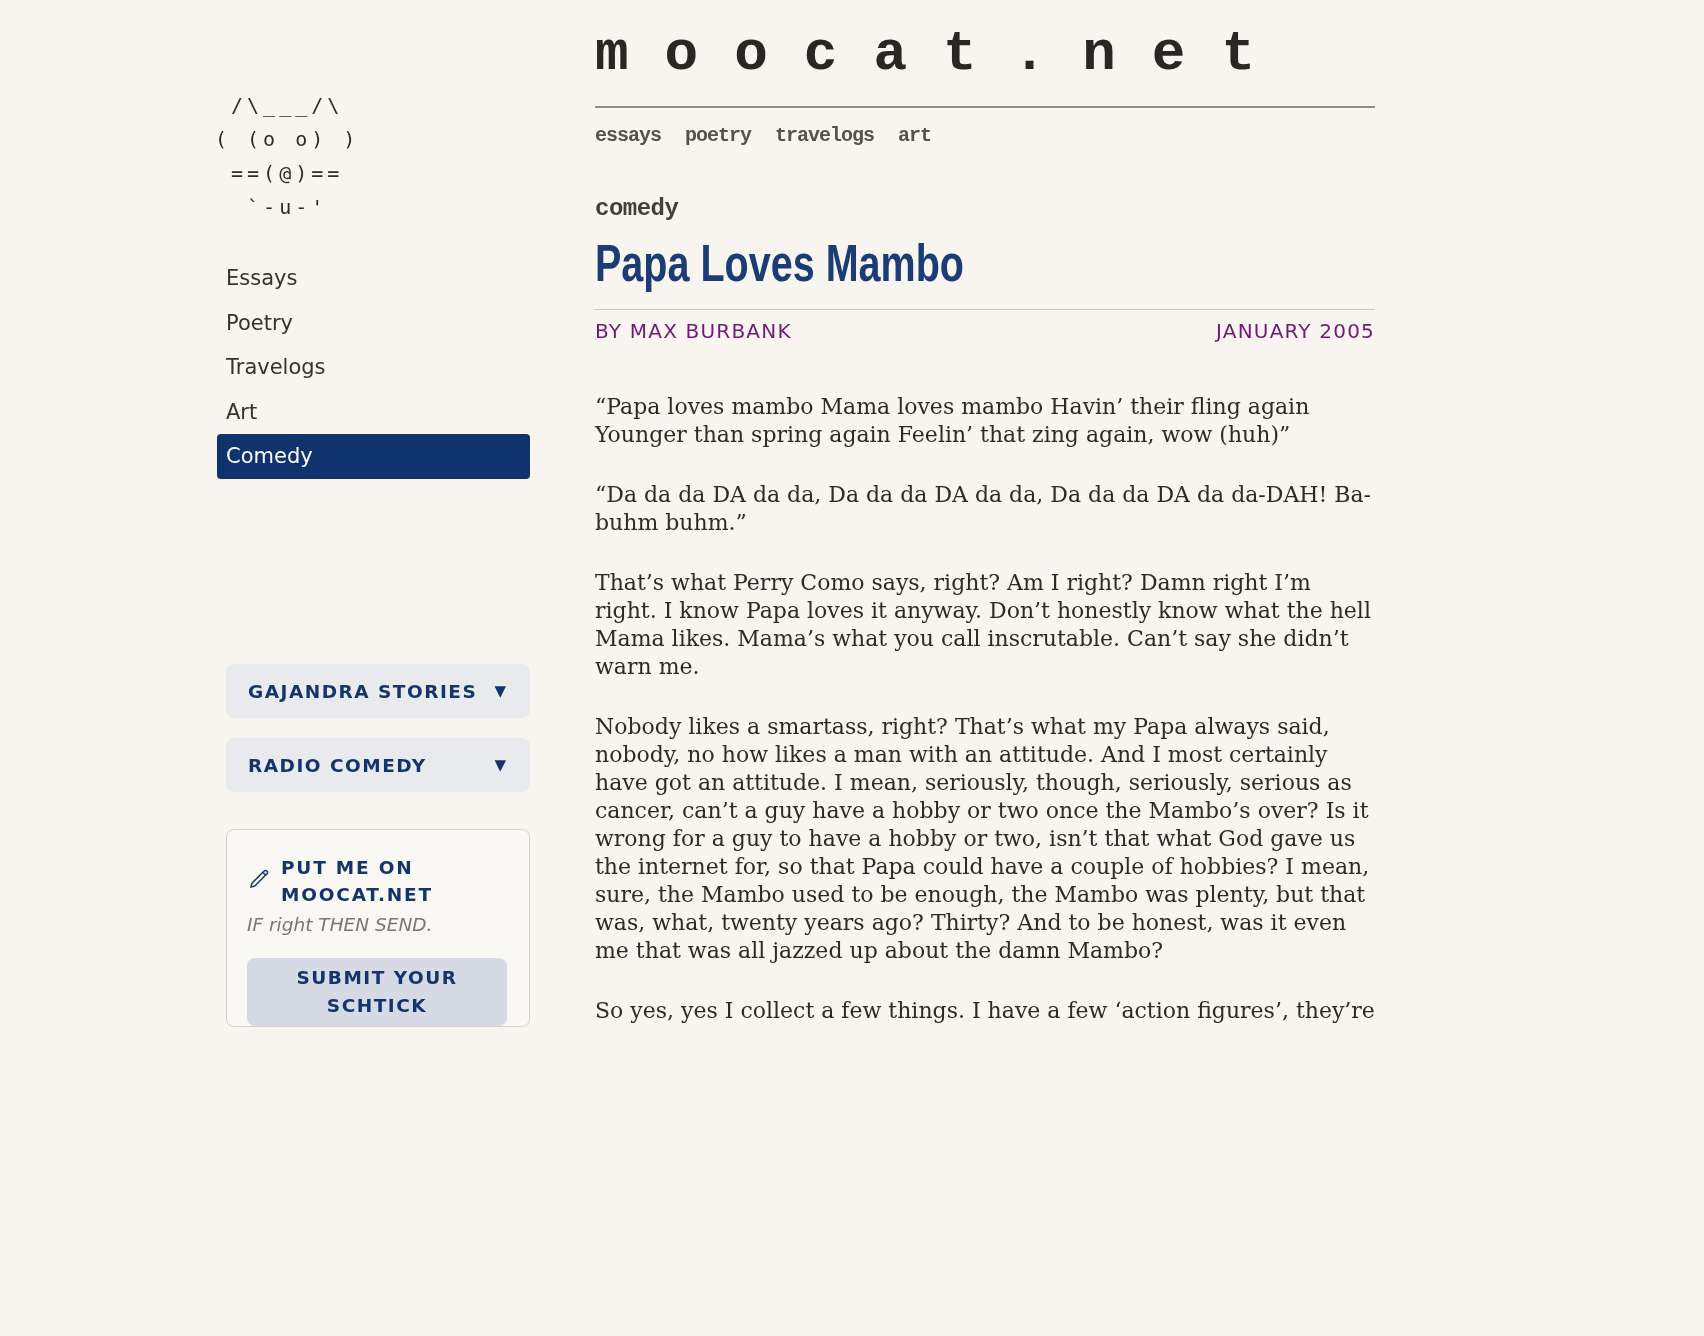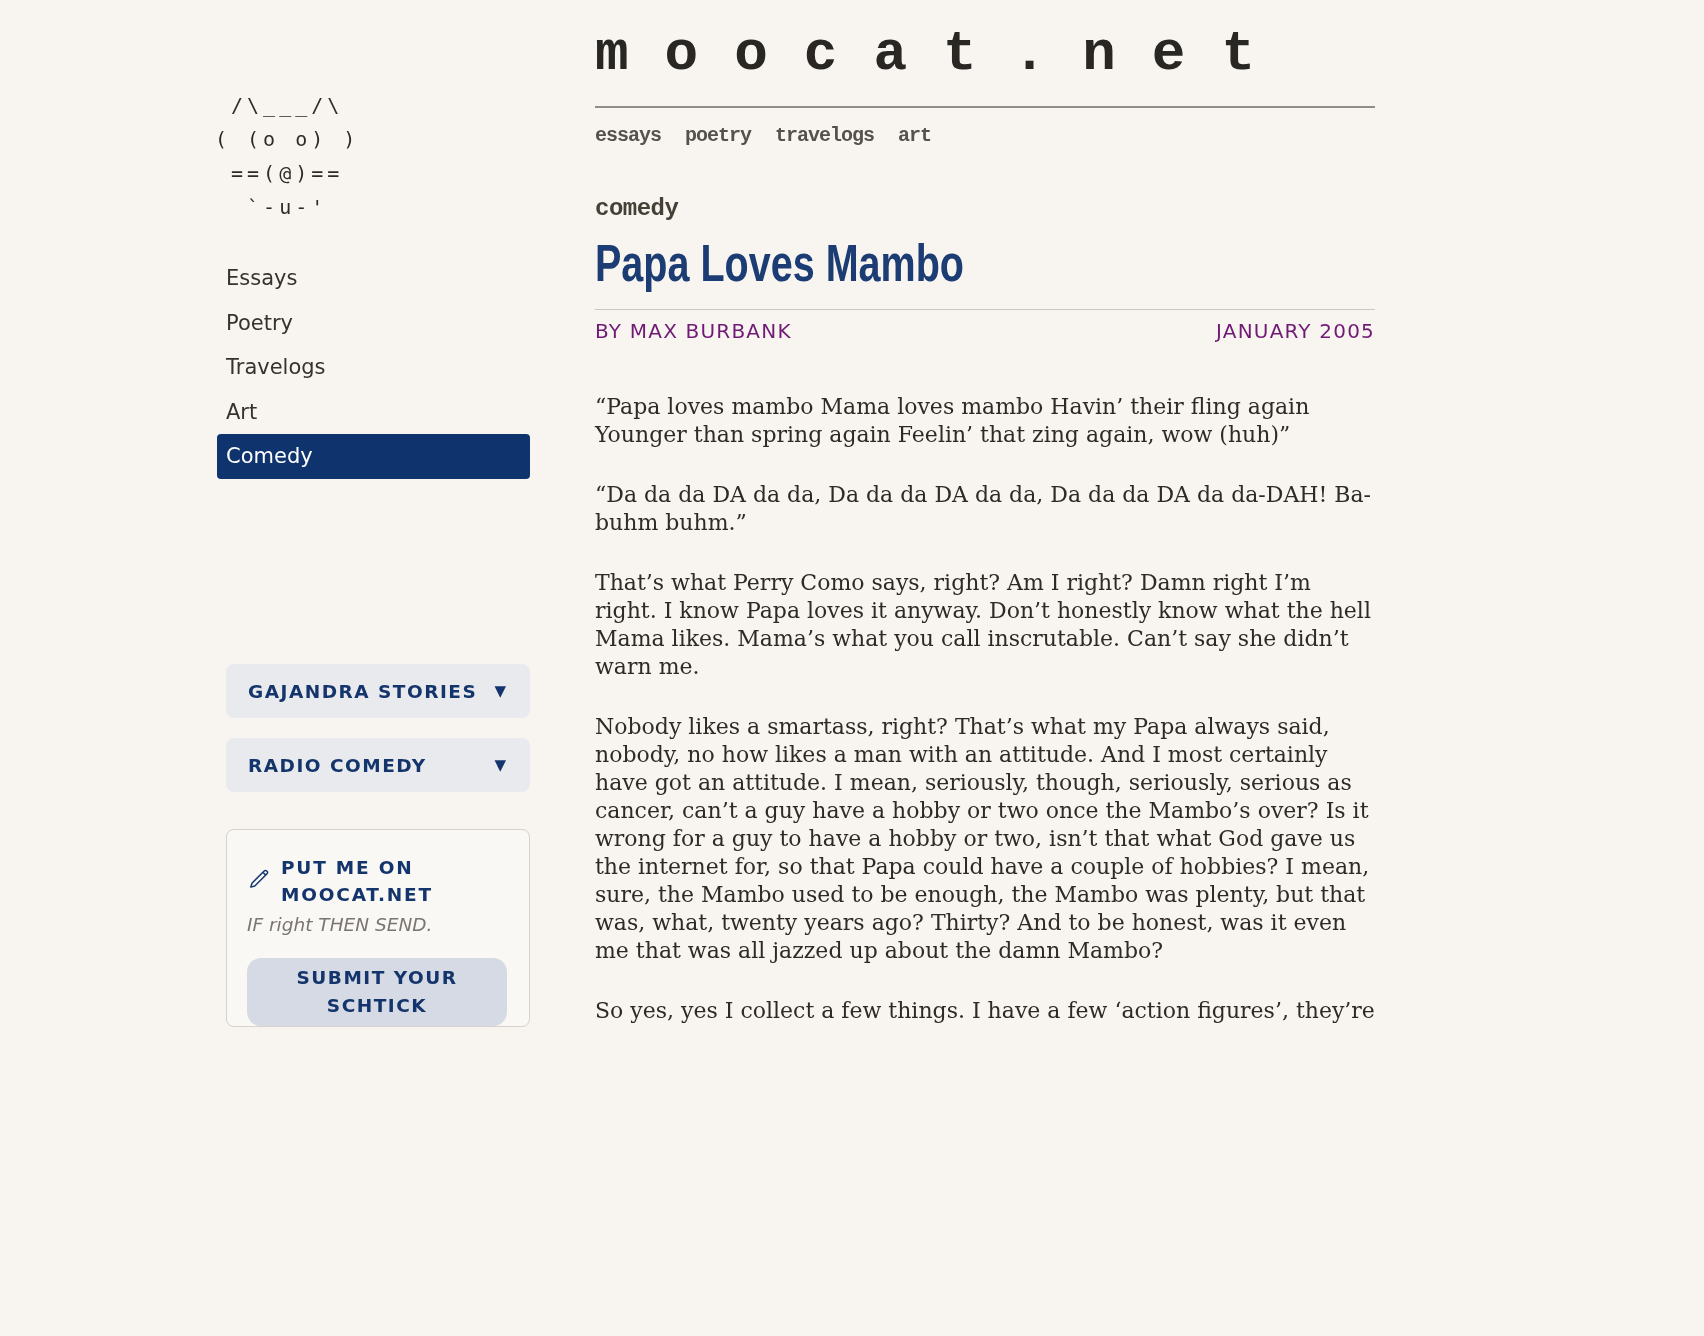--- a/index.html
+++ b/index.html
@@ -57,21 +57,21 @@
     font-size:18.5px; font-weight:bold; letter-spacing:1.8px;
     line-height:27px; color:#14356c;
   }
   .pencil-icon { position:absolute; left:19px; top:36px; width:26px; height:26px; }
   .card-tagline {
     position:absolute; left:20px; top:84px;
     font-style:italic; font-size:18.5px; color:#7a7570;
   }
   .submit-btn {
     position:absolute; left:20px; top:128px; width:260px; height:68px;
-    background:#d5dae4; border:none; border-radius:14px; cursor:pointer;
+    background:#d5dae4; border:none; border-radius:8px; cursor:pointer;
     font-family:"DejaVu Sans", sans-serif;
     font-size:18.5px; font-weight:bold; letter-spacing:1.5px;
     line-height:28px; color:#14356c; text-align:center;
   }
 
   
   .main-col { position:absolute; left:595px; top:0; width:780px; }
   .wordmark {
     margin-top:22px;
     font-family:"Liberation Mono", monospace;

